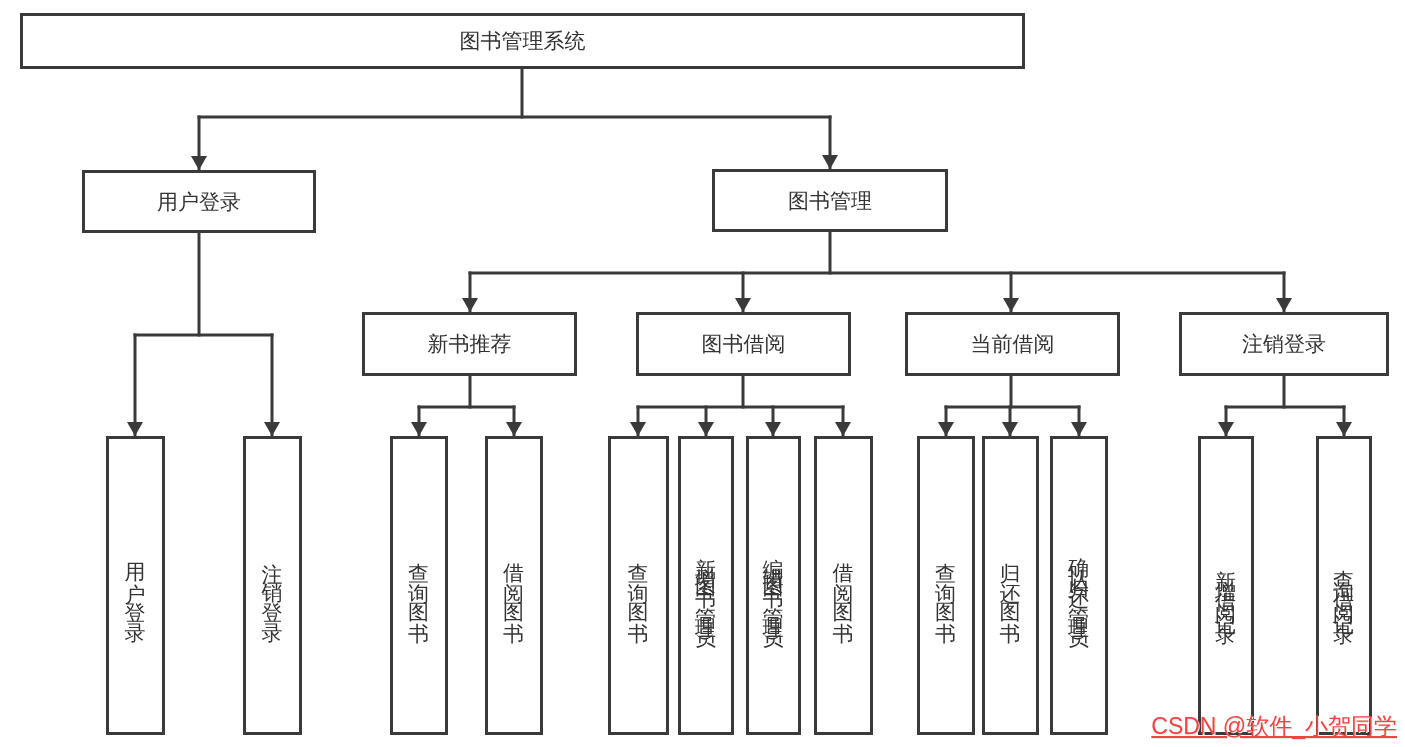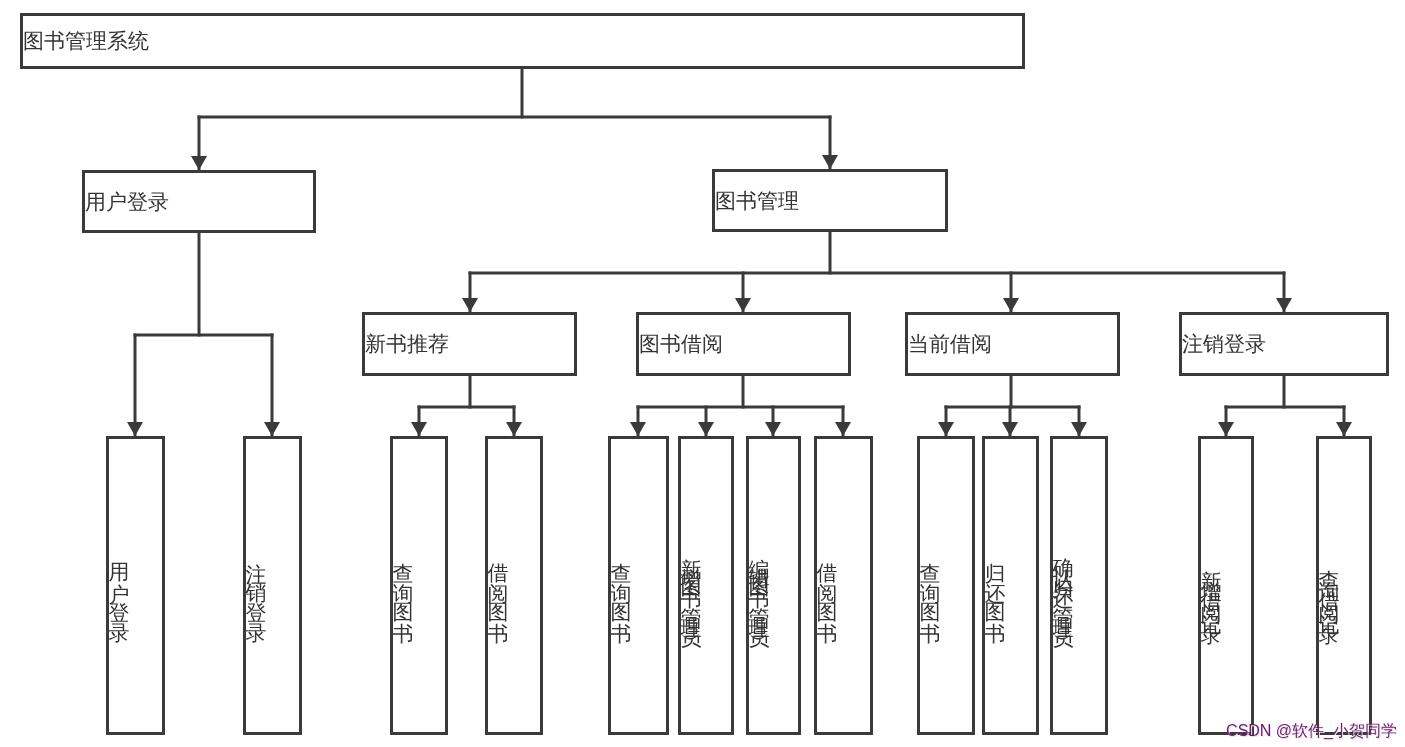--- a/index.html
+++ b/index.html
@@ -11,43 +11,45 @@
     overflow:hidden;
   }
   svg.connectors{position:absolute;left:0;top:0;width:1405px;height:747px;pointer-events:none;}
   .node{
     position:absolute;
     box-sizing:border-box;
     background:#ffffff;
     border:3px solid #3a3a3a;
     display:flex;
     align-items:center;
+    justify-content:center;
     color:#333333;
   }
   .node .lbl{
     font-size:21px;
     color:#333333;
     white-space:nowrap;
   }
   .node.v .lbl{
     writing-mode:vertical-rl;
     white-space:normal;
     line-height:1;
   }
   .sp4{letter-spacing:20px;}
   .sp6{letter-spacing:11px;}
   .sp9{letter-spacing:10px;}
   .watermark{
     position:absolute;
     right:8px;
     bottom:5px;
-    font-size:16px;
-    color:#701a75;
+    font-size:23px;
+    color:#ef4444;
     text-shadow:1px 1px 0 #e6e6e6;
     white-space:nowrap;
+    text-decoration:underline;
   }
 </style>
 </head>
 <body>
 
 <div class="canvas">
 
   <svg class="connectors" viewBox="0 0 1405 747" xmlns="http://www.w3.org/2000/svg">
     <defs>
       <marker id="arrow" markerUnits="userSpaceOnUse" markerWidth="18" markerHeight="20" refX="14" refY="8" orient="auto">

